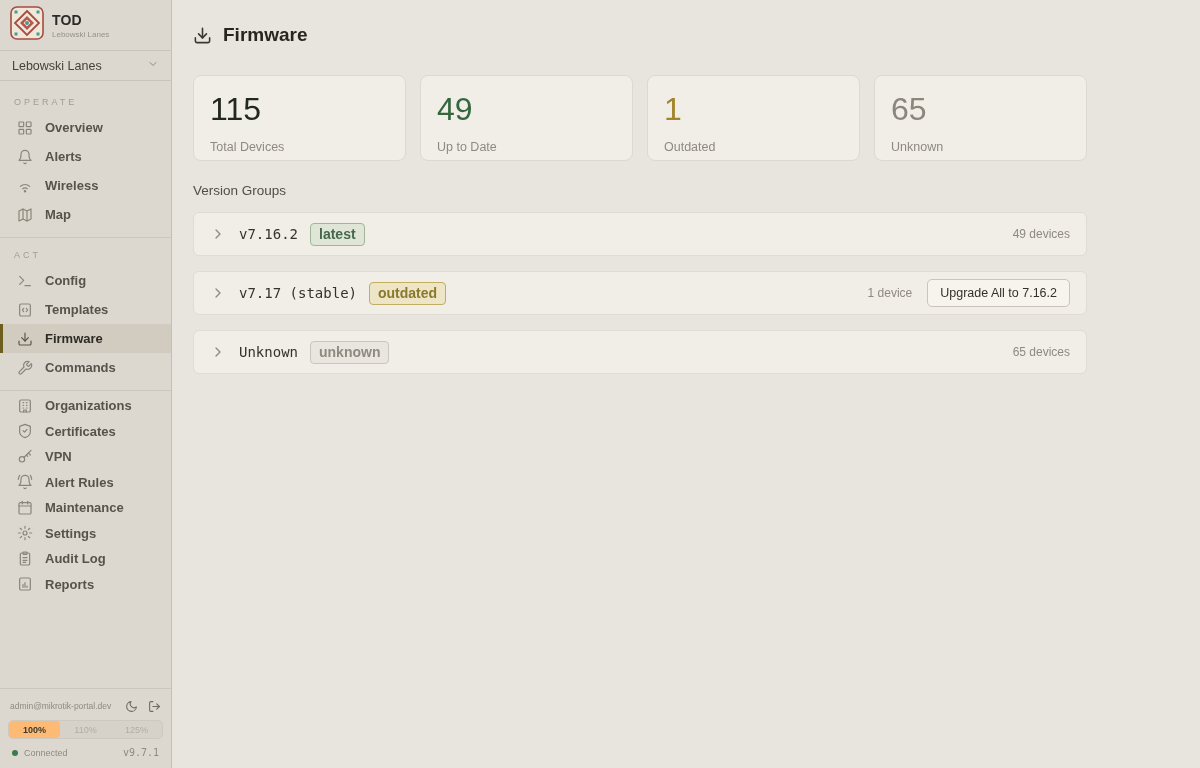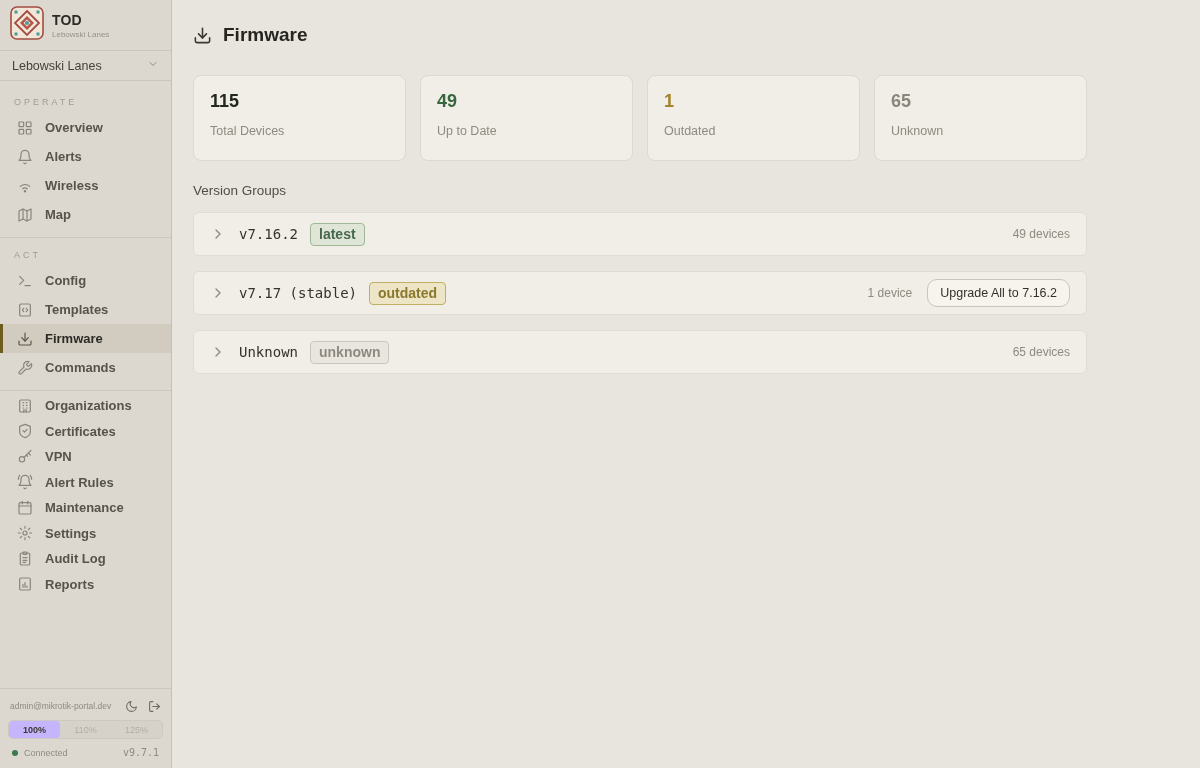--- a/index.html
+++ b/index.html
@@ -61,42 +61,42 @@
   .foot-icon { width: 13px; height: 13px; color: #6f6b62; margin-left: 10px; cursor: pointer; }
   .foot-icon svg { width: 13px; height: 13px; }
   .zoom-control {
     display: flex; border: 1px solid #cdc9c0; border-radius: 5px;
     background: #d6d2c9; overflow: hidden; height: 19px;
   }
   .zoom-btn {
     flex: 1; display: flex; align-items: center; justify-content: center;
     font-size: 9px; color: #b2ada2; cursor: pointer;
   }
-  .zoom-btn.active { background: #c4b5fd; color: #3a3830; font-weight: bold; border-radius: 4px; }
+  .zoom-btn.active { background: #fdba74; color: #3a3830; font-weight: bold; border-radius: 4px; }
   .status-row { display: flex; align-items: center; padding: 8px 4px 0 4px; }
   .status-dot { width: 6px; height: 6px; border-radius: 50%; background: #3c7a4e; margin-right: 6px; }
   .status-text { font-size: 9px; color: #8f8a80; flex: 1; }
   .version-text { font-size: 10px; color: #8f8a80; font-family: "DejaVu Sans Mono", monospace; }
 
   
   .main { flex: 1; padding: 24px 113px 0 21px; }
   .page-header { display: flex; align-items: center; gap: 11px; }
   .page-header .hicon { width: 19px; height: 19px; color: #3a3830; }
   .page-header .hicon svg { width: 19px; height: 19px; }
   .page-title { font-size: 19px; font-weight: bold; color: #26251f; }
 
   .stats-grid {
     display: grid; grid-template-columns: repeat(4, 1fr); gap: 14px;
     margin-top: 29px;
   }
   .stat-card {
     background: #f0eee7; border: 1px solid #ddd9cf; border-radius: 8px;
     padding: 15px 16px; height: 86px;
   }
-  .stat-value { font-size: 18px; font-weight: bold; line-height: 1.15; }
+  .stat-value { font-size: 32px; font-weight: normal; line-height: 1.15; }
   .stat-label { font-size: 12.5px; color: #8f8a80; margin-top: 12px; }
 
   .section-title { font-size: 13.5px; color: #514e46; margin: 22px 0 14px 0; }
 
   .group-row {
     display: flex; align-items: center;
     background: #f0eee7; border: 1px solid #e0dcd2; border-radius: 6px;
     height: 44px; padding: 0 16px; margin-bottom: 15px;
   }
   .row-chevron { color: #8f8a80; width: 16px; height: 16px; margin-right: 13px; cursor: pointer; }
@@ -107,21 +107,21 @@
     border: 1px solid;
     font-weight: bold;
   }
   .badge.latest   { background: #dfe6d8; border-color: #a0b796; color: #47684b; }
   .badge.outdated { background: #eee5c6; border-color: #c0ae61; color: #8a782d; }
   .badge.unknown  { background: #e9e6df; border-color: #cac6bc; color: #8f8a80; }
   .row-spacer { flex: 1; }
   .device-count { font-size: 12px; color: #8f8a80; }
   .upgrade-btn {
     margin-left: 15px; height: 28px; padding: 0 12px;
-    background: #f6f4ed; border: 1px solid #c9c5ba; border-radius: 10px;
+    background: #f6f4ed; border: 1px solid #c9c5ba; border-radius: 5px;
     font-size: 12.5px; color: #33322c; cursor: pointer;
     font-family: "Liberation Sans", sans-serif;
   }
 </style>
 </head>
 <body>
 
 <div class="sidebar">
 
   <div class="logo-block">

